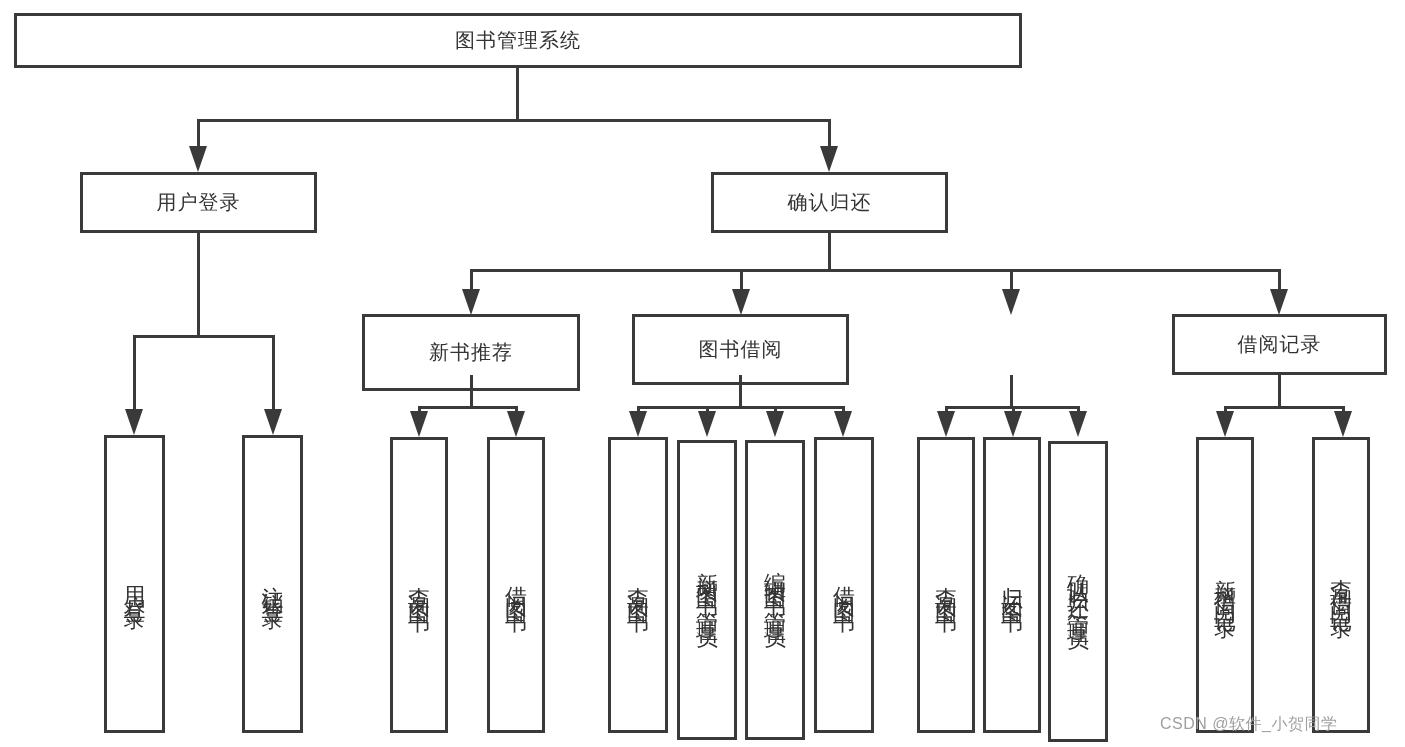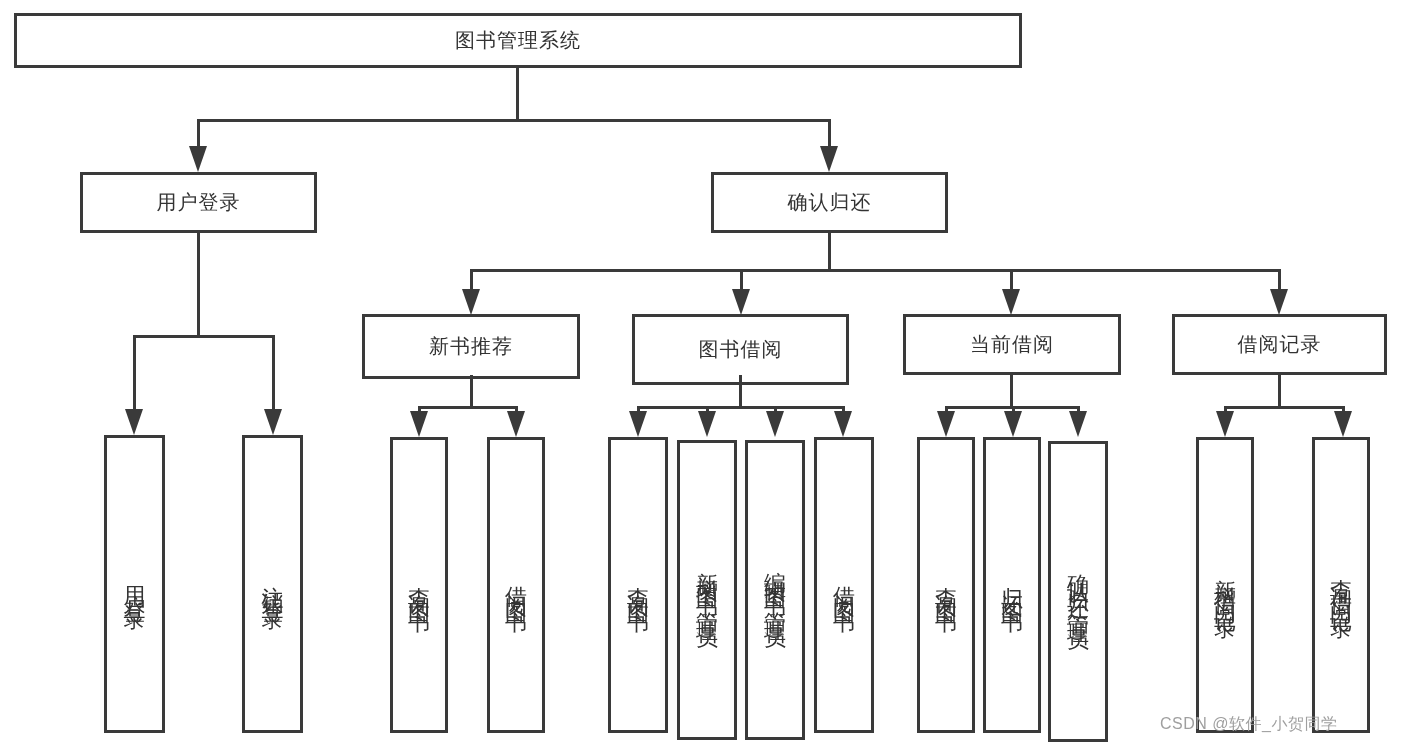--- a/index.html
+++ b/index.html
@@ -62,23 +62,22 @@
   <div class="hline" style="left:470px;top:269px;width:811px;"></div>
   <div class="vline" style="left:470px;top:269px;height:23px;"></div>
   <div class="arrow" style="left:462px;top:289px;"></div>
   <div class="vline" style="left:740px;top:269px;height:23px;"></div>
   <div class="arrow" style="left:732px;top:289px;"></div>
   <div class="vline" style="left:1010px;top:269px;height:23px;"></div>
   <div class="arrow" style="left:1002px;top:289px;"></div>
   <div class="vline" style="left:1278px;top:269px;height:23px;"></div>
   <div class="arrow" style="left:1270px;top:289px;"></div>
 
-  <div class="box" style="left:362px;top:314px;width:218px;height:65px;">新书推荐</div>
+  <div class="box" style="left:362px;top:314px;width:218px;height:77px;">新书推荐</div>
   <div class="box" style="left:632px;top:314px;width:217px;height:71px;">图书借阅</div>
-  <div class="box" style="left:903px;top:314px;width:218px;height:61px;">当前借阅</div>
   <div class="box" style="left:1172px;top:314px;width:215px;height:61px;">借阅记录</div>
 
   <div class="vline" style="left:470px;top:375px;height:33px;"></div>
   <div class="hline" style="left:418px;top:406px;width:100px;"></div>
   <div class="vline" style="left:418px;top:406px;height:8px;"></div>
   <div class="arrow" style="left:410px;top:411px;"></div>
   <div class="vline" style="left:515px;top:406px;height:8px;"></div>
   <div class="arrow" style="left:507px;top:411px;"></div>
 
   <div class="box vbox" style="left:390px;top:437px;width:58px;height:296px;">查询图书</div>

